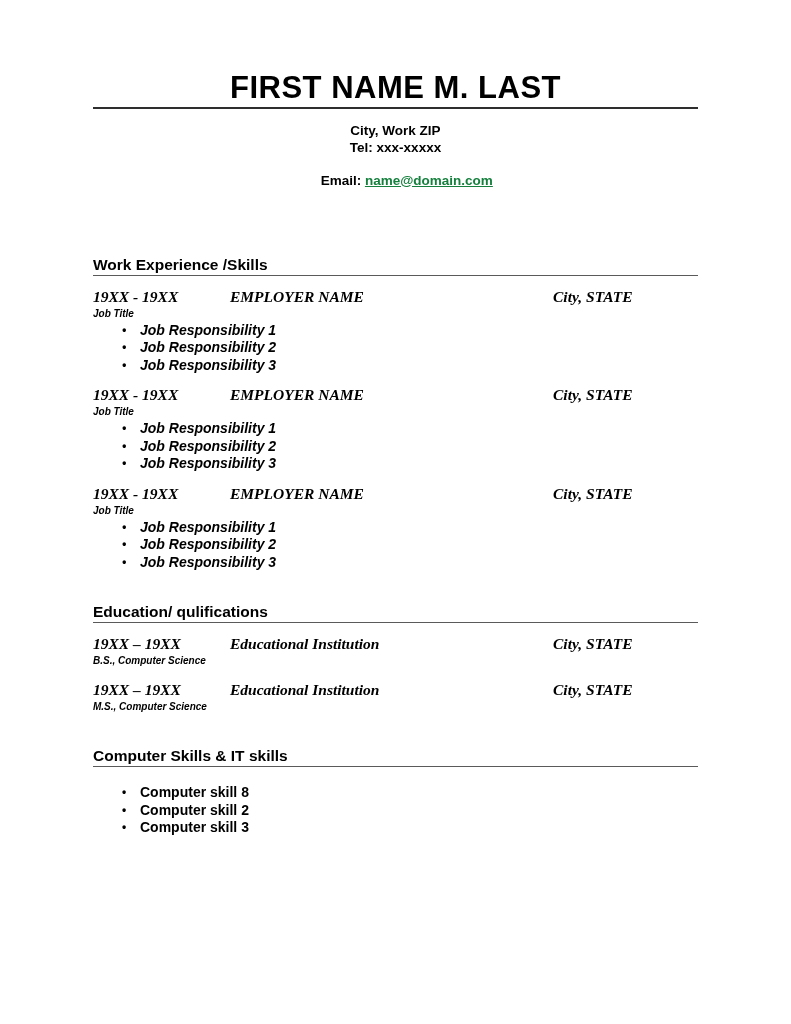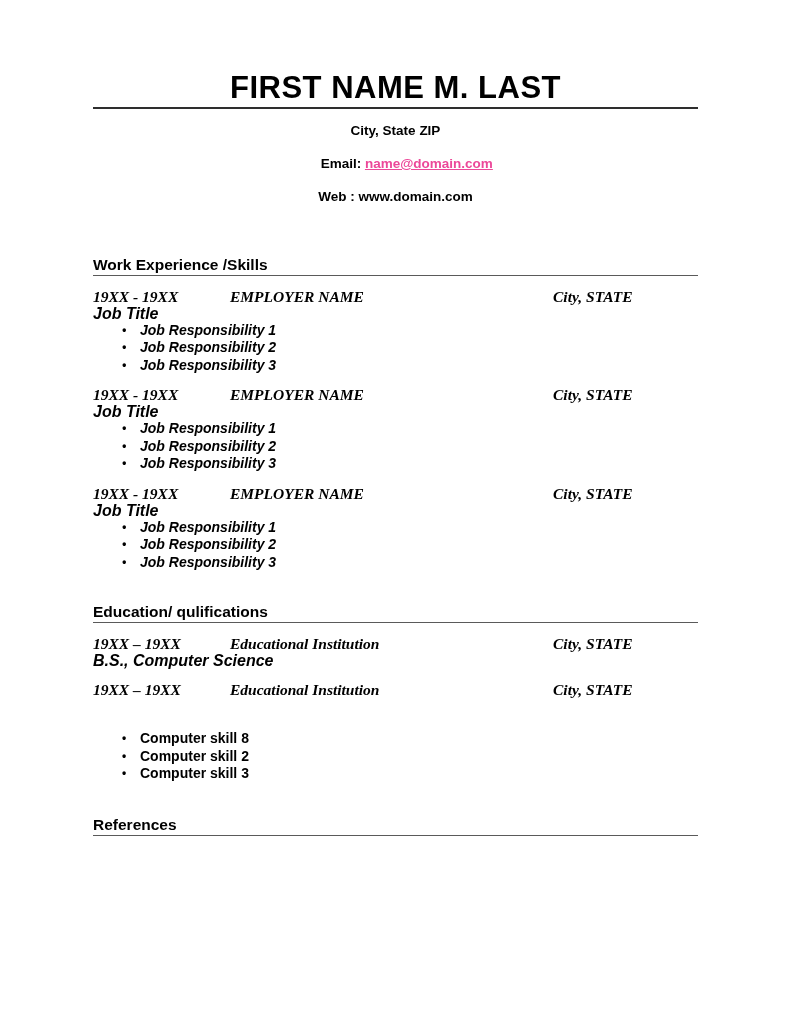--- a/index.html
+++ b/index.html
@@ -30,21 +30,21 @@
     white-space: nowrap;
   }
   .contact-block {
     margin-top: 14px;
     text-align: center;
     font-size: 13.5px;
     line-height: 16.5px;
   }
   .contact-line { white-space: pre; }
   .email-link {
-    color: #ec4899;
+    color: #15803d;
     cursor: pointer;
   }
   
   .section-title {
     font-size: 15.5px;
     line-height: 17px;
     padding-bottom: 2px;
     border-bottom: 1px solid #5a5a5a;
     margin-top: 16px;
   }
@@ -61,21 +61,21 @@
     font-weight: bold;
     font-size: 15.5px;
     line-height: 17px;
     white-space: nowrap;
   }
   .col-dates { width: 137px; flex: 0 0 137px; }
   .col-org   { width: 323px; flex: 0 0 323px; }
   .col-loc   { flex: 1 1 auto; }
 
   .job-title-line, .degree-line {
-    font-size: 16px;
+    font-size: 10px;
     line-height: 17px;
   }
   .bullet-list { margin-top: 0; }
   .bullet-row {
     display: flex;
     margin-left: 29px;
     font-size: 14px;
     line-height: 17.5px;
   }
   .bullet-dot {
@@ -86,25 +86,25 @@
   .skills-list { margin-top: 17px; }
 </style>
 </head>
 <body>
 
 <div class="page">
 
   <div class="name-title">FIRST NAME M. LAST</div>
 
   <div class="contact-block">
-    <div class="contact-line">City, State ZIP</div>
+    <div class="contact-line">City, Work ZIP</div>
+    <div class="contact-line">Tel: xxx-xxxxx</div>
     <div class="contact-line">
       <span>Email: </span><a class="email-link" href="#">name@domain.com</a>
     </div>
-    <div class="contact-line">Web : www.domain.com</div>
   </div>
 
   <div class="section-work">
     <div class="section-title">Work Experience /Skills</div>
 
     <div class="entry">
       <div class="entry-header">
         <span class="col-dates">19XX - 19XX</span>
         <span class="col-org">EMPLOYER NAME</span>
         <span class="col-loc">City, STATE</span>
@@ -184,24 +184,26 @@
       </div>
       <div class="degree-line">B.S., Computer Science</div>
     </div>
 
     <div class="entry">
       <div class="entry-header">
         <span class="col-dates">19XX – 19XX</span>
         <span class="col-org">Educational Institution</span>
         <span class="col-loc">City, STATE</span>
       </div>
+      <div class="degree-line">M.S., Computer Science</div>
     </div>
   </div>
 
   <div class="section-skills">
+    <div class="section-title">Computer Skills &amp; IT skills</div>
     <div class="bullet-list skills-list">
       <div class="bullet-row">
         <span class="bullet-dot">•</span>
         <span>Computer skill 8</span>
       </div>
       <div class="bullet-row">
         <span class="bullet-dot">•</span>
         <span>Computer skill 2</span>
       </div>
       <div class="bullet-row">

